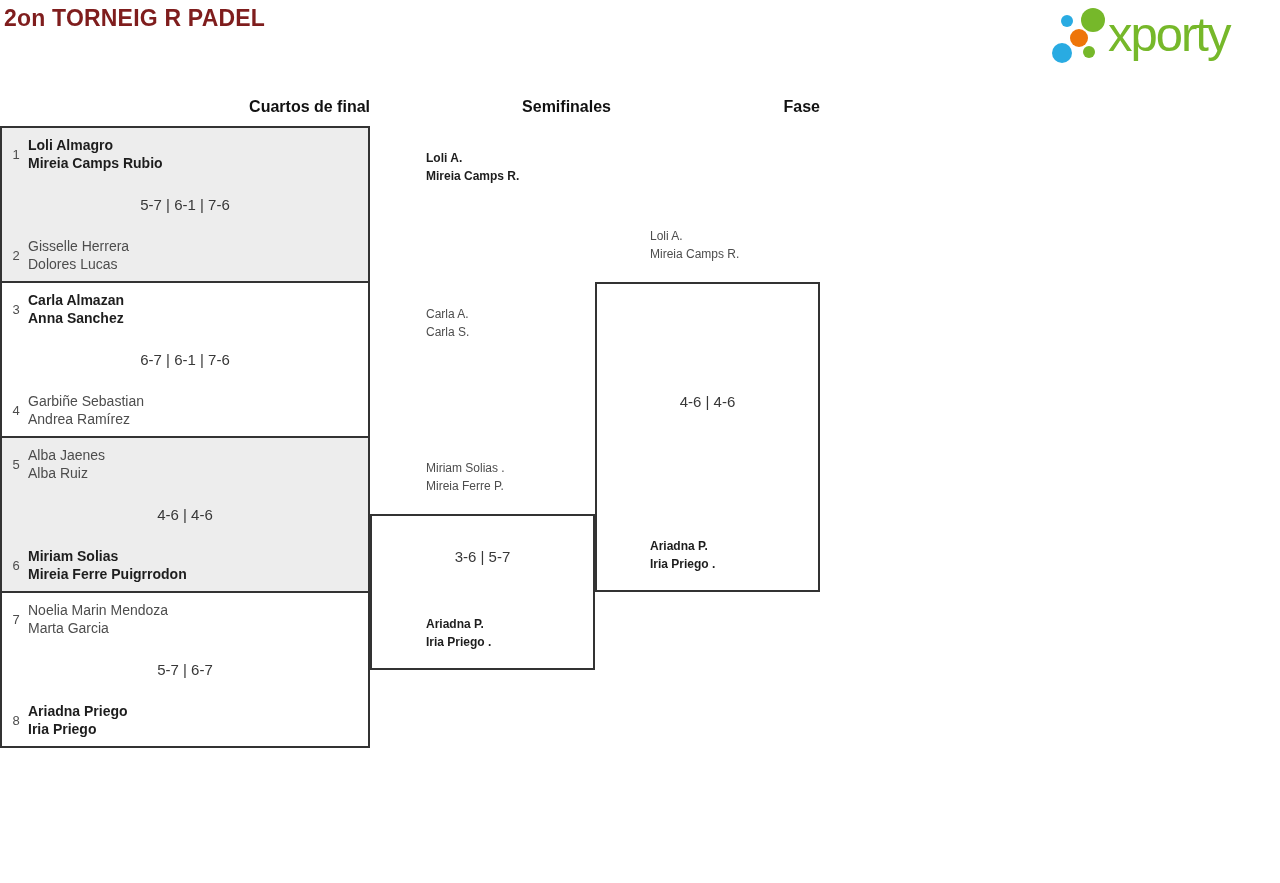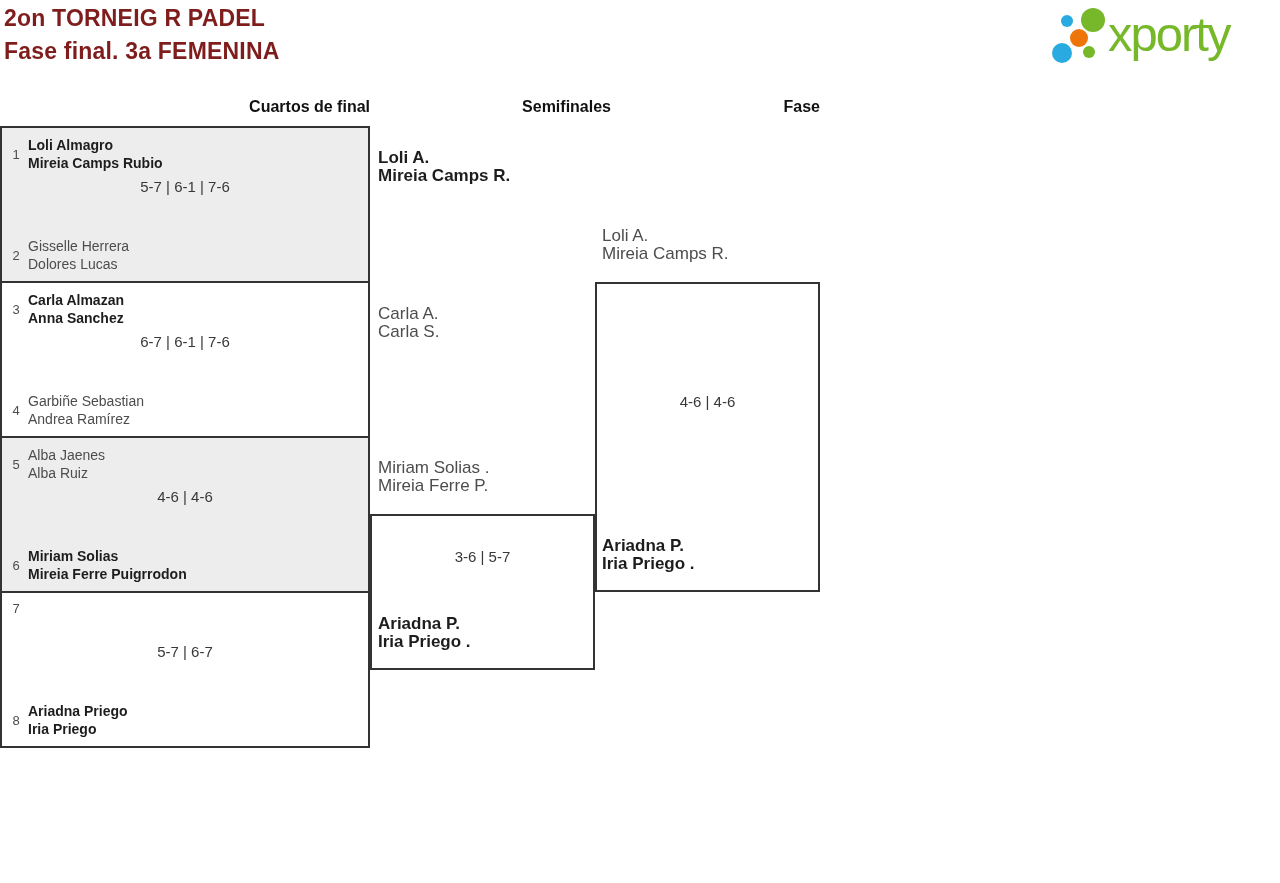--- a/index.html
+++ b/index.html
@@ -56,45 +56,44 @@
     width: 24px; flex: none; text-align: center;
     font-size: 13px; color: #4d4d4d;
   }
   .names { font-size: 14px; line-height: 18px; color: #4d4d4d; }
   .names.winner { font-weight: 700; color: #1d1d1d; }
 
   .score {
     position: absolute; left: 0; right: 0; text-align: center;
     font-size: 15px; line-height: 18px; color: #383838;
   }
-  .qf-score { top: 50px; }
+  .qf-score { top: 68px; }
 
   
   .round-box { position: absolute; border: 2px solid #333; background: transparent; }
   #sf1-box   { left: 370px; top: 204px; width: 225px; height: 156px; }
   #sf2-box   { left: 370px; top: 514px; width: 225px; height: 156px; }
   #final-box { left: 595px; top: 282px; width: 225px; height: 310px; }
   .rb-score { top: 32px; }
   .final-score { top: 109px; }
 
   
   .participant {
-    position: absolute; font-size: 17px; line-height: 18px;
-    color: #4d4d4d; white-space: nowrap;
+    position: absolute; font-size: 12px; line-height: 18px;
+    color: #4d4d4d; white-space: nowrap; margin-left: 48px;
   }
   .participant.winner { font-weight: 700; color: #1d1d1d; }
 </style>
 </head>
 <body>
 
 <div class="page">
 
   <div class="title">
     <div>2on TORNEIG R PADEL</div>
-    <div>Fase final. 3a FEMENINA</div>
   </div>
 
   <div class="logo">
     <span class="dot dot-blue-small"></span>
     <span class="dot dot-green-large"></span>
     <span class="dot dot-orange"></span>
     <span class="dot dot-blue-large"></span>
     <span class="dot dot-green-small"></span>
     <span class="logo-text">xporty</span>
   </div>
@@ -153,20 +152,24 @@
       <div class="names winner">
         <div>Miriam Solias</div>
         <div>Mireia Ferre Puigrrodon</div>
       </div>
     </div>
   </div>
 
   <div class="qf-box" style="top:591px">
     <div class="team team-top">
       <div class="seed">7</div>
+      <div class="names">
+        <div>Noelia Marin Mendoza</div>
+        <div>Marta Garcia</div>
+      </div>
     </div>
     <div class="score qf-score">5-7 | 6-7</div>
     <div class="team team-bottom">
       <div class="seed">8</div>
       <div class="names winner">
         <div>Ariadna Priego</div>
         <div>Iria Priego</div>
       </div>
     </div>
   </div>

